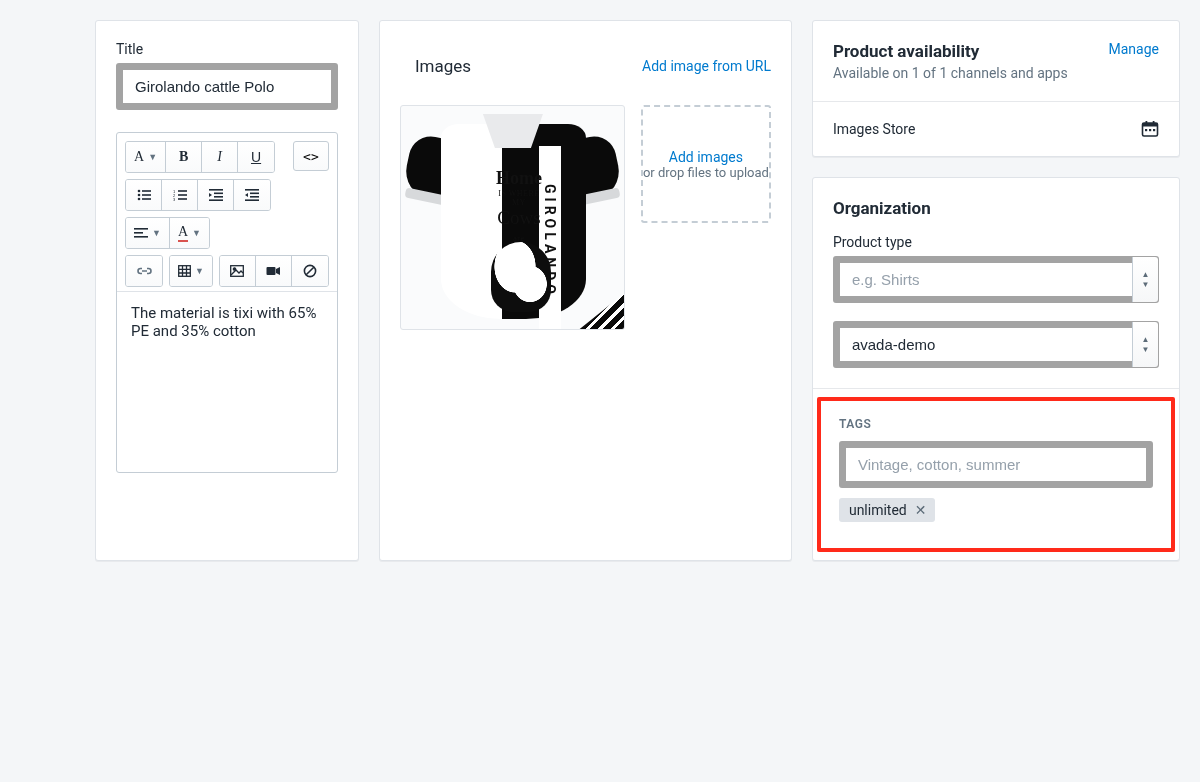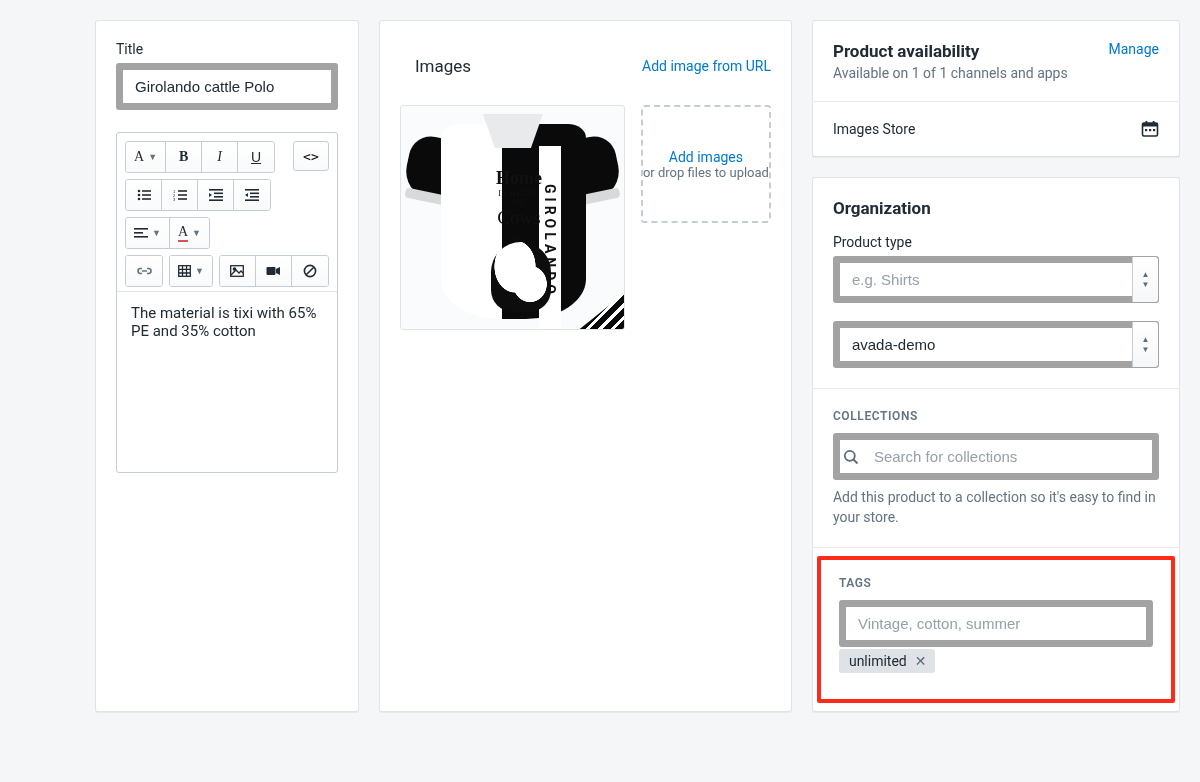--- a/index.html
+++ b/index.html
@@ -208,21 +208,21 @@
     color:#637381;
   }
   .search-wrap input { padding-left:34px; }
   .hint { color:#637381; font-size:14px; margin-top:8px; line-height:1.4; }
 
   .tags-box { border:4px solid #ff2a1a; border-radius:2px; padding:16px 18px 26px; margin-top:4px; }
   .tag-chip {
     display:inline-flex; align-items:center; gap:8px;
     background:#dfe3e8; color:#212b36;
     border-radius:3px; padding:4px 8px 4px 10px;
-    font-size:14px; margin-top:2px;
+    font-size:14px; margin-top:10px;
   }
   .tag-chip .x { color:#5c6b78; cursor:pointer; font-size:14px; line-height:1; }
 
   svg { display:block; }
 </style>
 </head>
 <body>
 
 <div class="page">
 
@@ -460,35 +460,20 @@
 
         <div class="combo">
           <input class="text-input" value="avada-demo" style="">
           <div class="caret2">
               <span>▲</span>
               <span>▼</span>
             </div>
         </div>
       </div>
 
-      <div class="card-section">
-        <div class="sect-heading">COLLECTIONS</div>
-        <div class="search-wrap">
-          <span class="mag">
-            <svg width="16" height="16" viewBox="0 0 16 16">
-                <g fill="none" stroke="#5c6b78" stroke-width="1.8">
-                  <circle cx="6.8" cy="6.8" r="5"></circle>
-                  <line x1="10.5" y1="10.5" x2="14.5" y2="14.5"></line>
-                </g>
-              </svg>
-          </span>
-          <input class="text-input" placeholder="Search for collections" style="">
-        </div>
-        <div class="hint">Add this product to a collection so it's easy to find in your store.</div>
-      </div>
 
       <div class="card-section" style="padding:4px 4px 8px;">
         <div class="tags-box">
           <div class="sect-heading">TAGS</div>
           <input class="text-input" placeholder="Vintage, cotton, summer" style="">
           <div>
             <span class="tag-chip">
               <span>unlimited</span>
               <span class="x">✕</span>
             </span>

